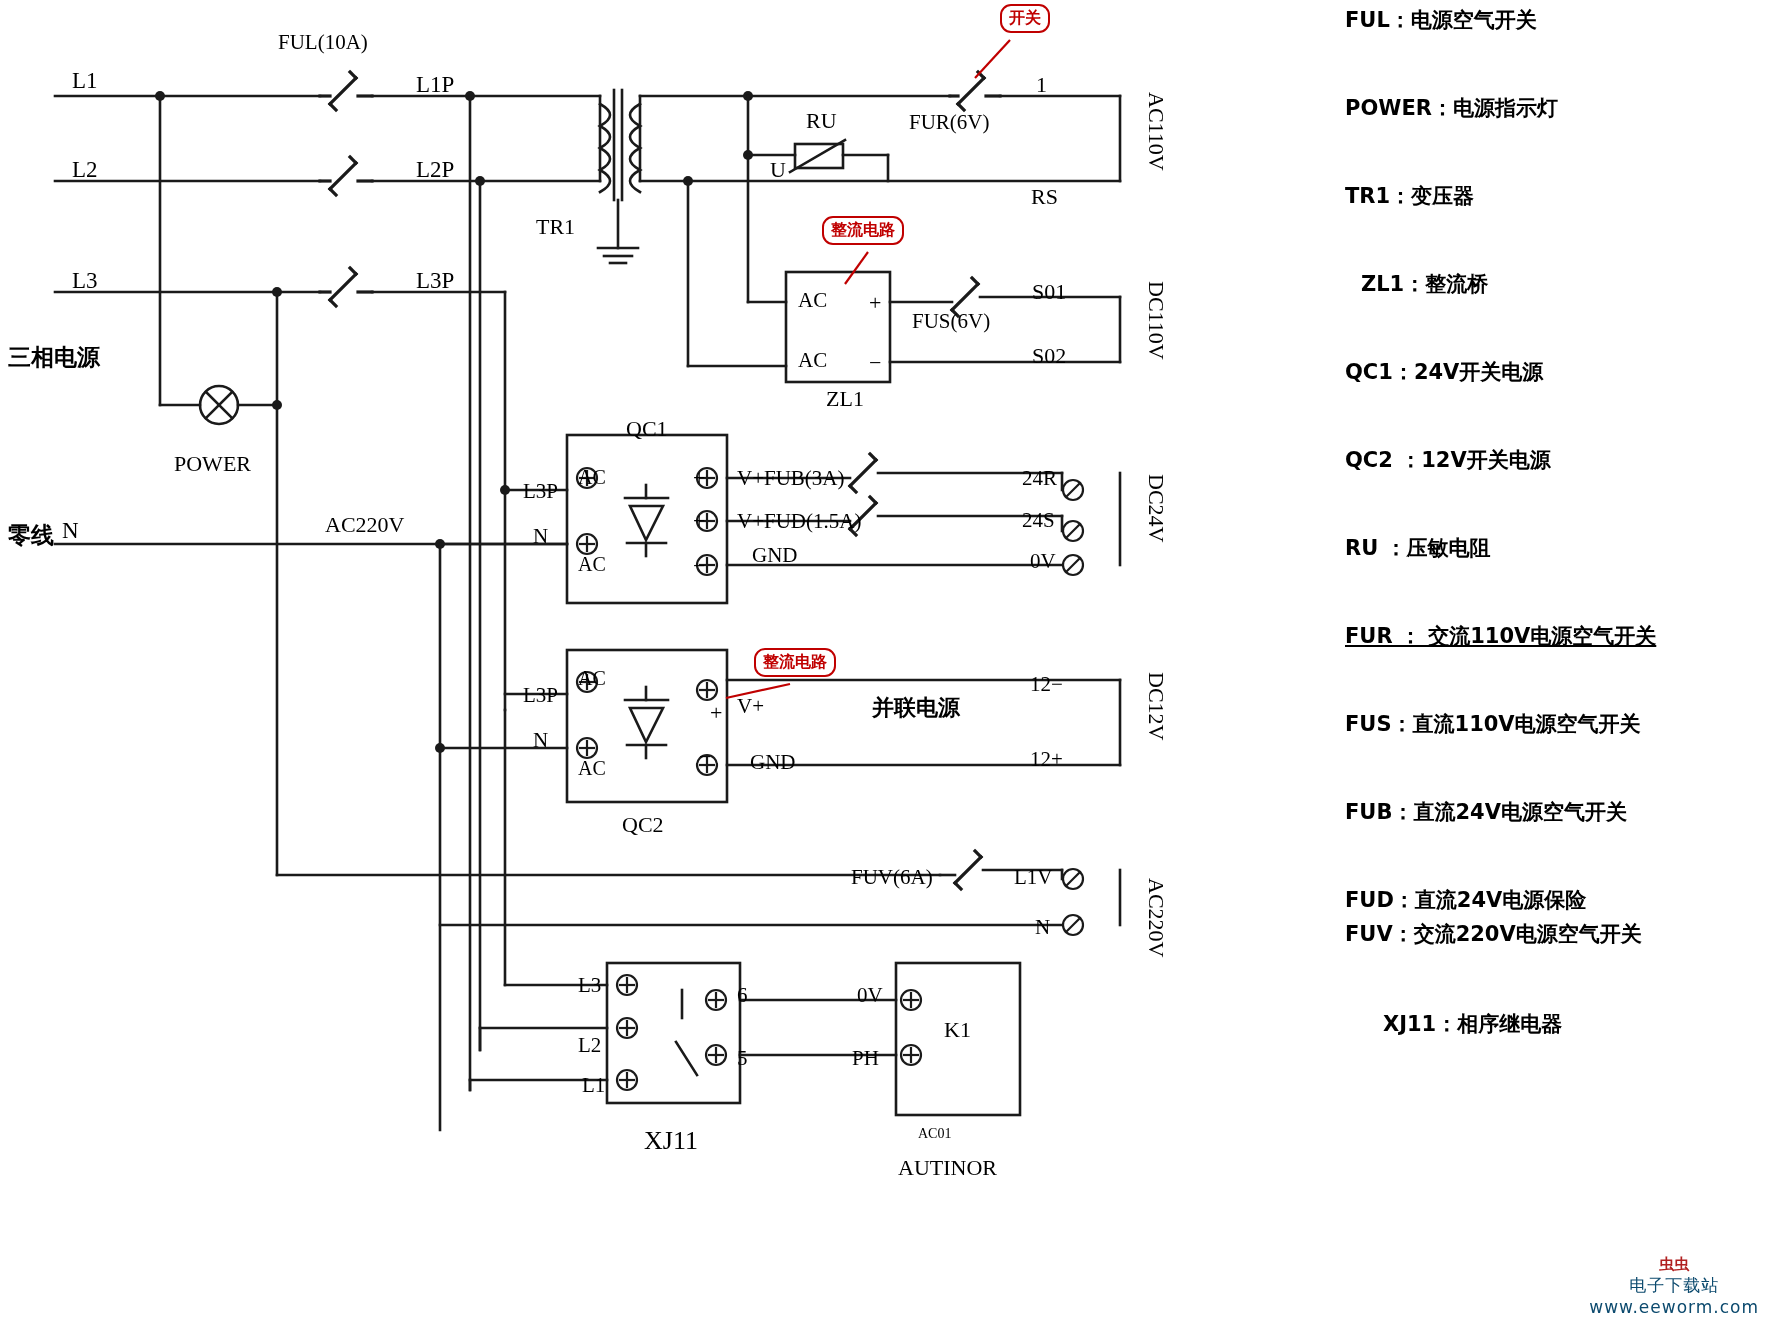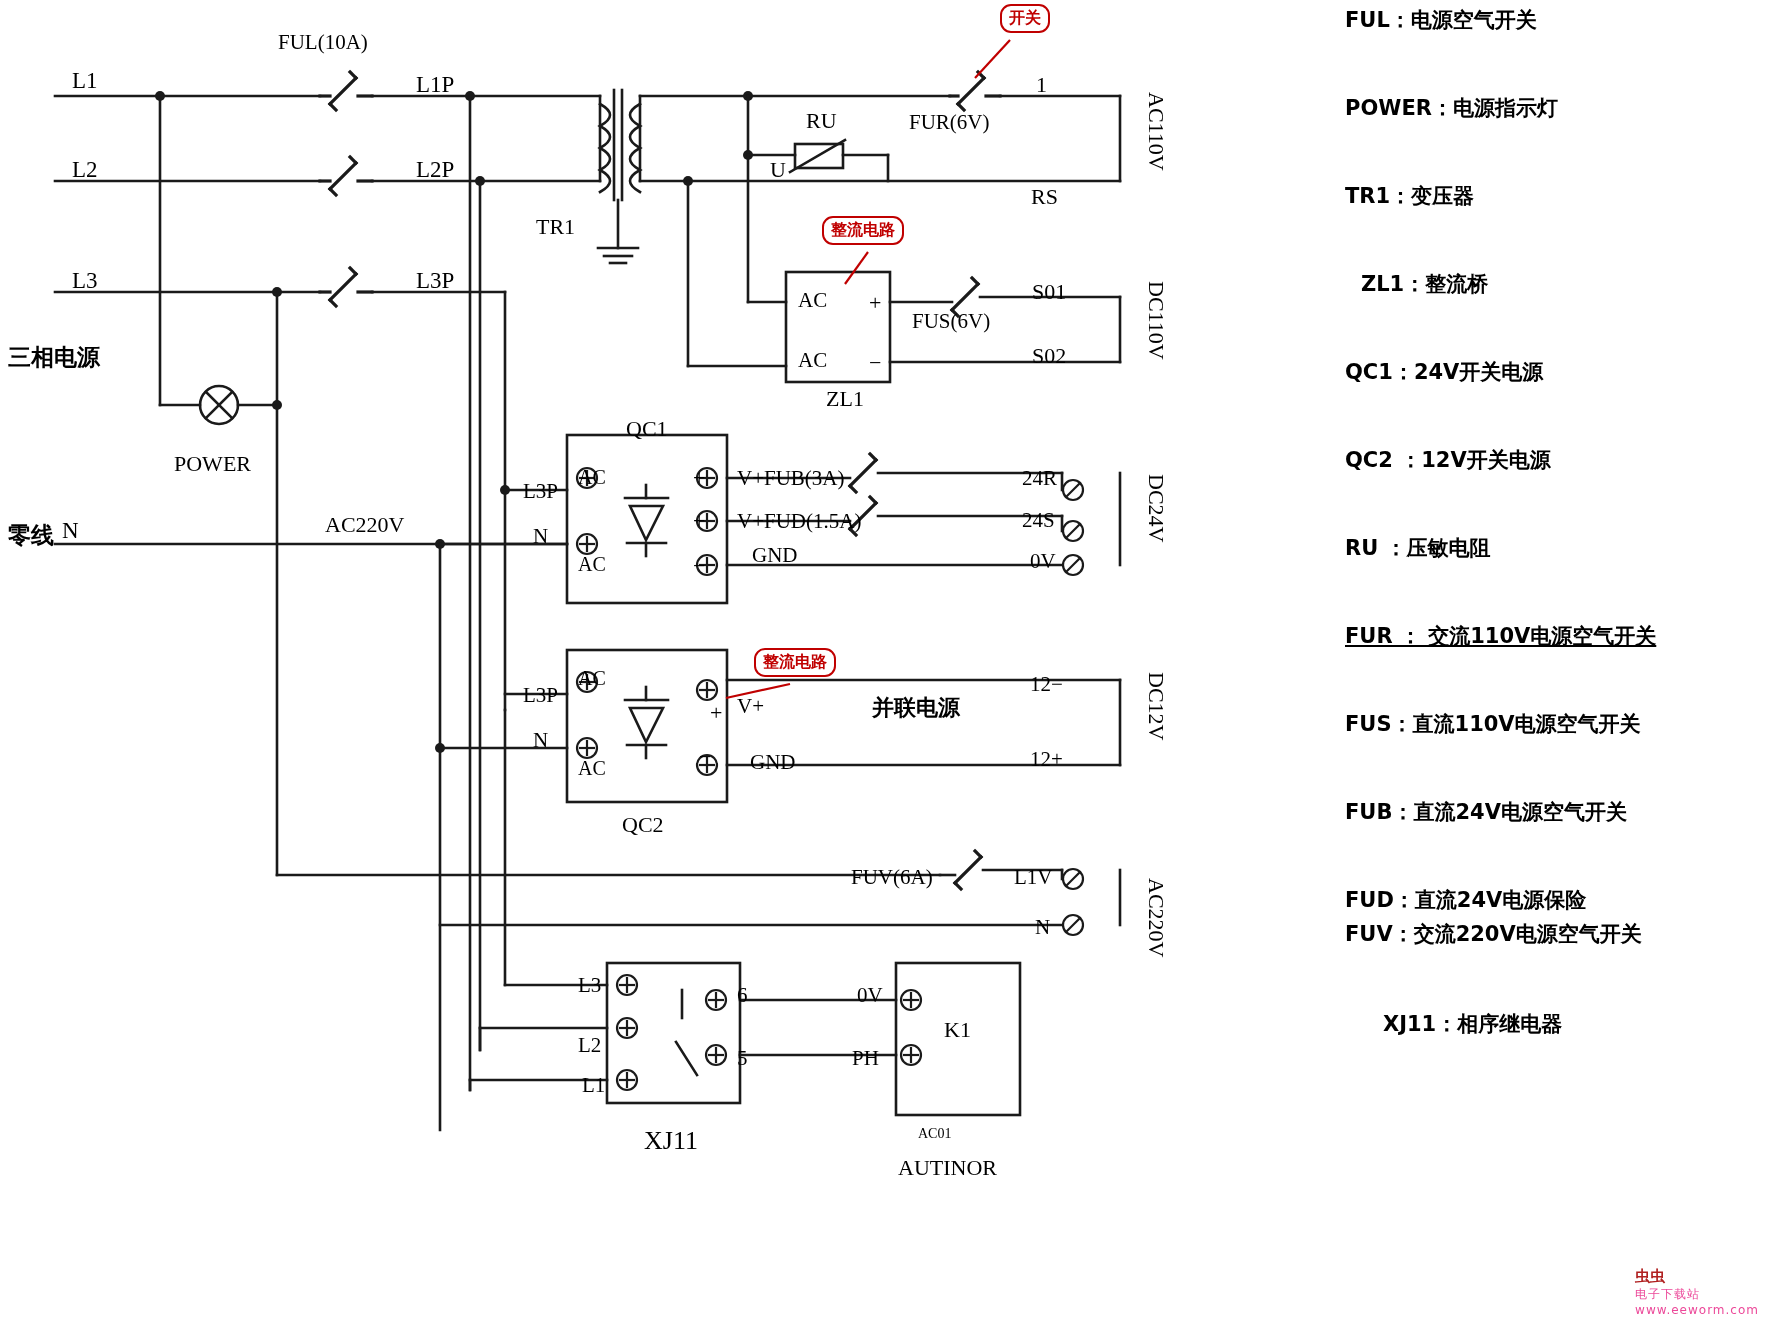--- a/index.html
+++ b/index.html
@@ -5,22 +5,22 @@
   html,body{margin:0;padding:0;background:#fff;}
   body{width:1767px;height:1321px;position:relative;font-family:"Liberation Serif",serif;color:#000;overflow:hidden;}
   #canvas{position:absolute;left:0;top:0;width:1767px;height:1321px;}
   .lbl{position:absolute;white-space:nowrap;font-family:"Liberation Serif",serif;}
   .cn{font-family:"DejaVu Sans",sans-serif;font-weight:bold;}
   .vert{writing-mode:vertical-rl;text-orientation:mixed;}
   .legend{position:absolute;left:1345px;top:0;width:420px;}
   .legend-item{position:absolute;white-space:nowrap;font-family:"DejaVu Sans",sans-serif;font-weight:bold;font-size:21px;}
   .callout{position:absolute;border:2.5px solid #c00000;border-radius:11px;background:#fff;color:#c00000;
            font-family:"DejaVu Sans",sans-serif;font-weight:bold;font-size:16px;padding:2px 7px;white-space:nowrap;}
-  .wm{position:absolute;right:8px;bottom:4px;text-align:left;color:#8a1a1a;font-family:"DejaVu Sans",sans-serif;margin-left:27px;}
-  .wm .site{font-size:12px;color:#ec4899;letter-spacing:1px;}
+  .wm{position:absolute;right:8px;bottom:4px;text-align:center;color:#8a1a1a;font-family:"DejaVu Sans",sans-serif;margin-left:27px;}
+  .wm .site{font-size:17px;color:#0c4a6e;letter-spacing:1px;}
   .wm .bug{font-size:15px;font-weight:bold;color:#b02020;}
 </style>
 </head>
 <body>
 
 <svg id="canvas" viewBox="0 0 1767 1321">
   <g fill="none" stroke="#1a1a1a" stroke-width="2.6" stroke-linecap="square">
 
     <line x1="55" y1="96" x2="320" y2="96"></line>
     <line x1="55" y1="181" x2="320" y2="181"></line>

